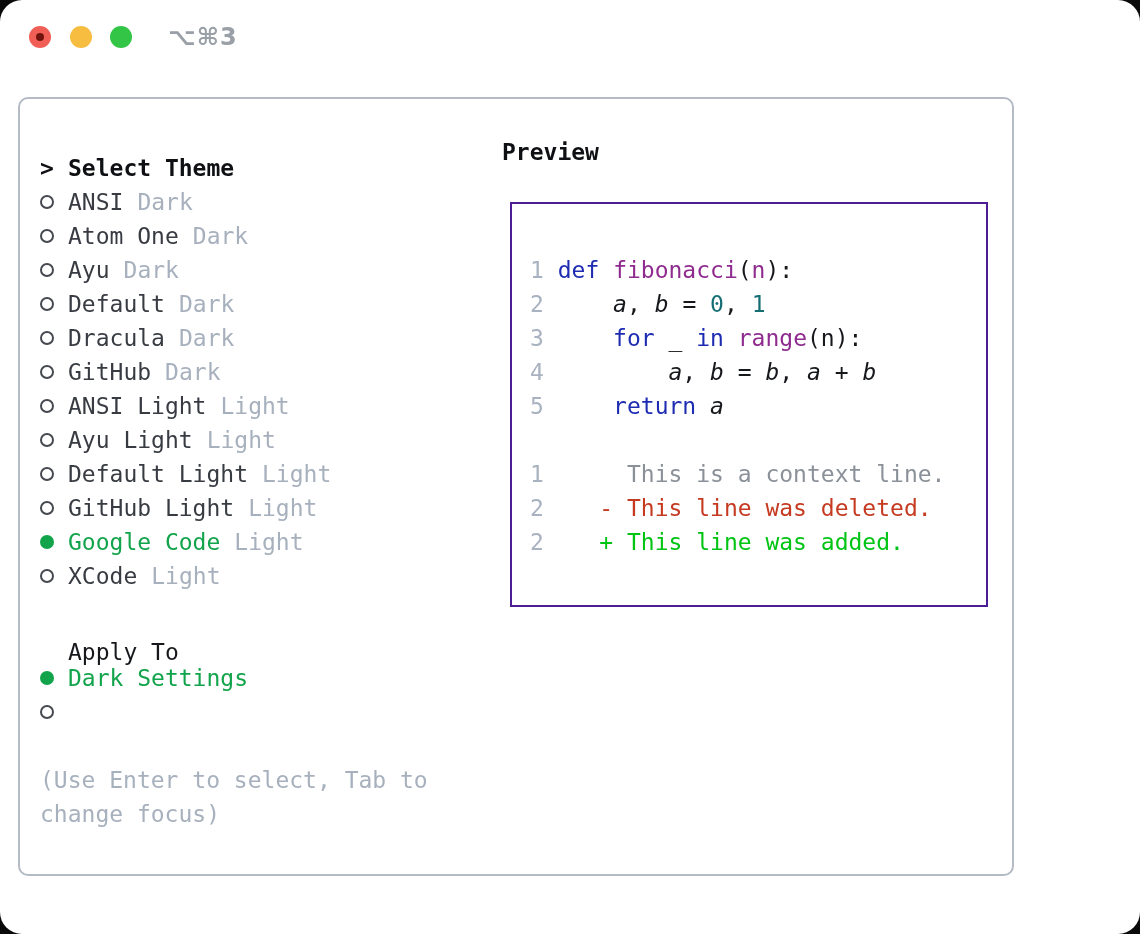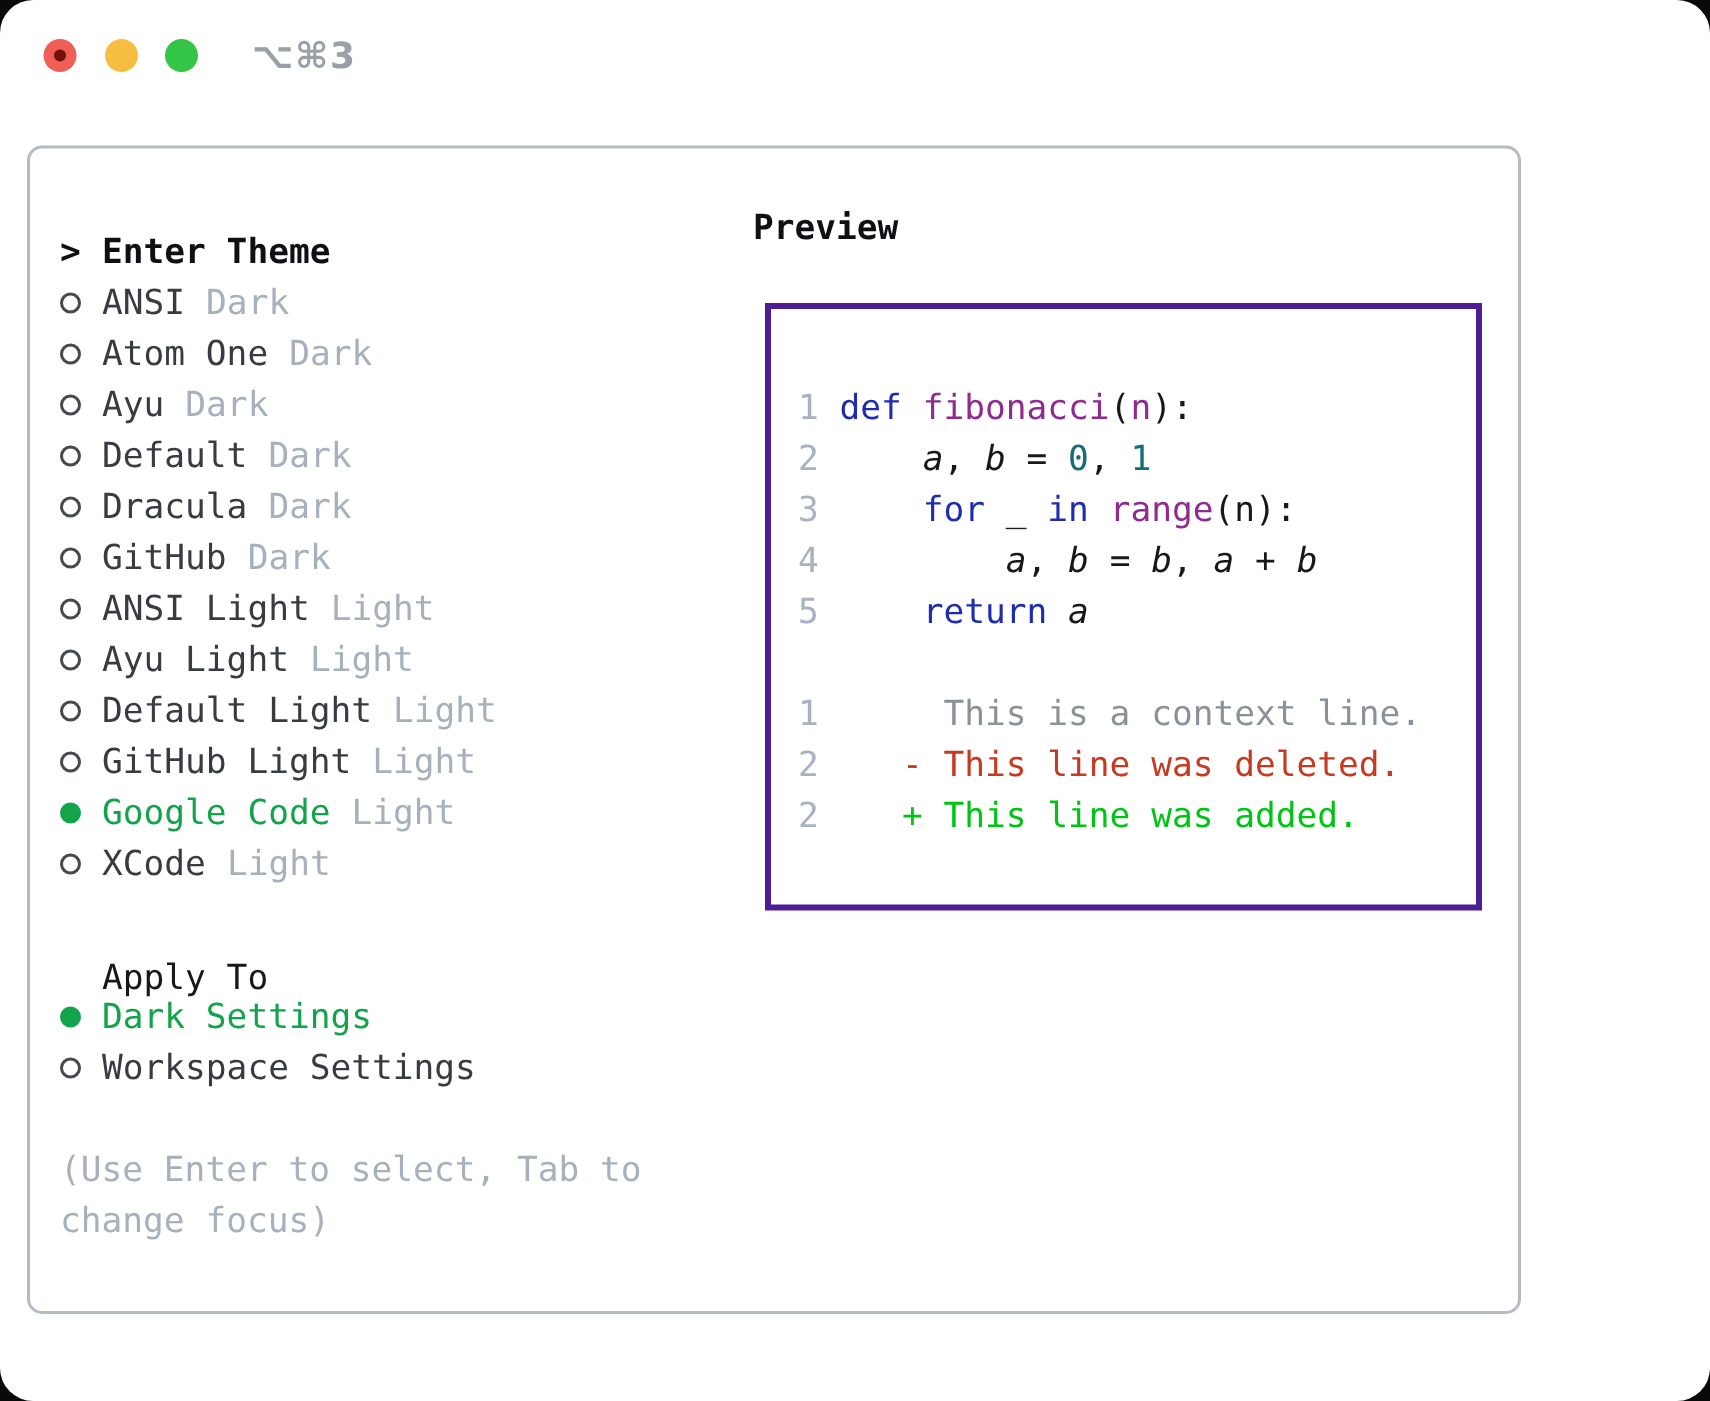--- a/index.html
+++ b/index.html
@@ -38,21 +38,21 @@
   .apply-row.selected .name{color:#12a44b;}
   .help{color:#a7b0bd;}
   .spacer{height:34px;}
   
   .preview-header{
     position:absolute;left:482px;top:36px;height:34px;display:flex;align-items:center;
     font-size:23px;font-weight:bold;color:#0e1013;
   }
   .preview-box{
     position:absolute;left:490px;top:103px;width:478px;height:405px;
-    box-sizing:border-box;border:4px solid #4c1d95;background:#fff;
+    box-sizing:border-box;border:2px solid #4c1d95;background:#fff;
   }
   .plines{position:absolute;left:18px;top:49px;font-size:23px;line-height:34px;white-space:pre;}
   .pline{height:34px;}
   .ln{color:#a9b2c0;}
   .tok-kw{color:#1e2cb2;}
   .tok-fn{color:#8f2b8f;}
   .tok-num{color:#146e73;}
   .tok-pl{color:#16181c;}
   .tok-var{color:#16181c;font-style:italic;}
   .tok-ctx{color:#8b9199;}
@@ -70,21 +70,21 @@
       </span>
     <span class="tl tl-yellow"></span>
     <span class="tl tl-green"></span>
     <span class="win-title">⌥⌘3</span>
   </div>
 
   <div class="panel">
 
     <div class="left-col">
       <div class="row">
-        <span class="caret">&gt;</span><span class="header-label">Enter Theme</span>
+        <span class="caret">&gt;</span><span class="header-label">Select Theme</span>
       </div>
 
       <div id="theme-rows">
           <div class="row theme-row"><span class="mark"><i class="circle"></i></span><span class="name">ANSI</span><span class="suffix">Dark</span></div>
           <div class="row theme-row"><span class="mark"><i class="circle"></i></span><span class="name">Atom One</span><span class="suffix">Dark</span></div>
           <div class="row theme-row"><span class="mark"><i class="circle"></i></span><span class="name">Ayu</span><span class="suffix">Dark</span></div>
           <div class="row theme-row"><span class="mark"><i class="circle"></i></span><span class="name">Default</span><span class="suffix">Dark</span></div>
           <div class="row theme-row"><span class="mark"><i class="circle"></i></span><span class="name">Dracula</span><span class="suffix">Dark</span></div>
           <div class="row theme-row"><span class="mark"><i class="circle"></i></span><span class="name">GitHub</span><span class="suffix">Dark</span></div>
           <div class="row theme-row"><span class="mark"><i class="circle"></i></span><span class="name">ANSI Light</span><span class="suffix">Light</span></div>
@@ -96,21 +96,21 @@
         </div>
 
       <div class="spacer"></div>
 
       <div class="row">
         <span class="mark"></span><span class="apply-label">Apply To</span>
       </div>
 
       <div id="apply-rows">
           <div class="row apply-row selected"><span class="mark"><i class="circle filled"></i></span><span class="name">Dark Settings</span></div>
-          <div class="row apply-row"><span class="mark"><i class="circle"></i></span><span class="name">Workspace Settings</span></div>
+          <div class="row apply-row"><span class="mark"><i class="circle"></i></span></div>
         </div>
 
       <div class="spacer"></div>
 
       <div class="help">
         <div class="row">(Use Enter to select, Tab to</div>
         <div class="row">change focus)</div>
       </div>
     </div>
 

